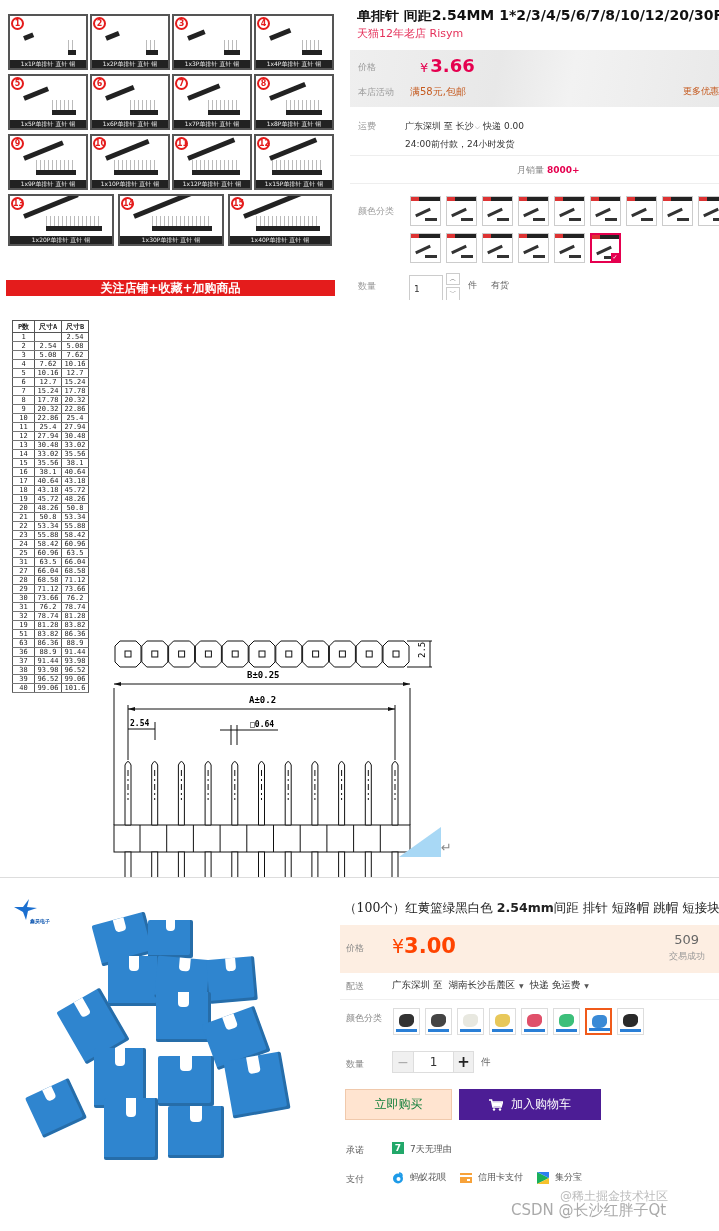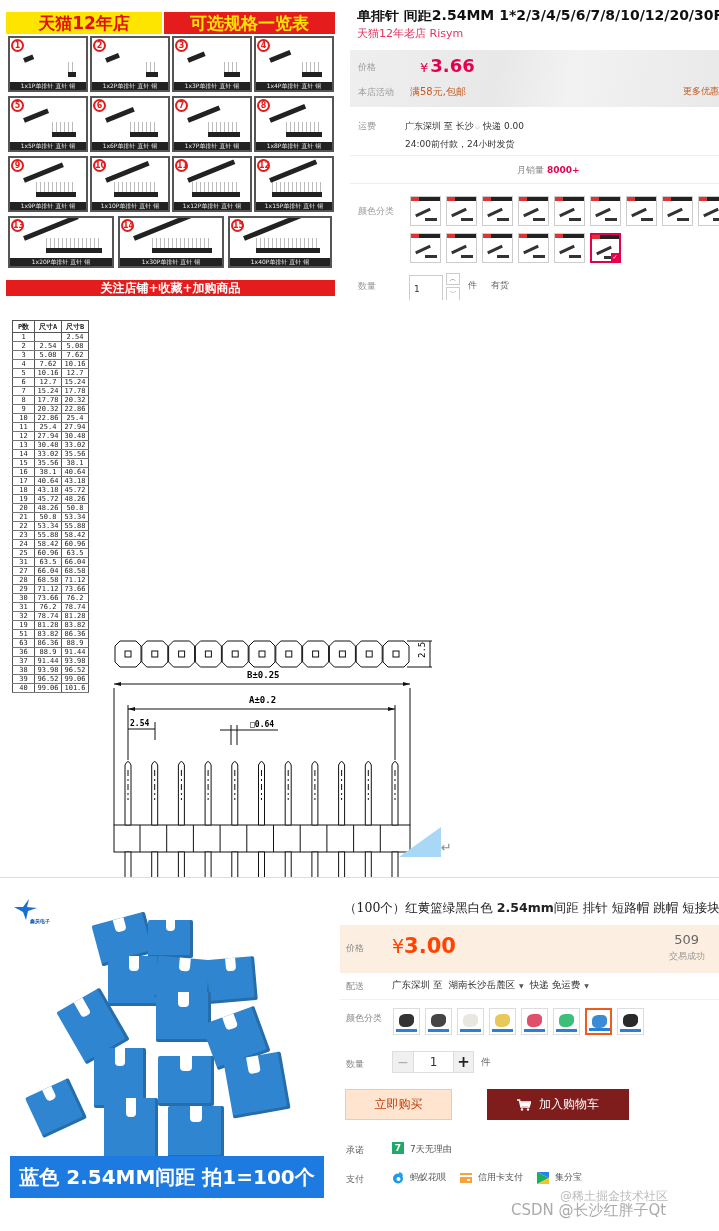--- a/index.html
+++ b/index.html
@@ -81,42 +81,38 @@
   .ship3 .arr { font-size: 6px; color: #555; margin: 0 6px 0 4px; }
   .divider3 { position: absolute; left: 340px; top: 121px; width: 379px; height: 1px; background: #f0f0f0; }
   .sku3 .thumb { position: absolute; top: 130px; width: 27px; height: 27px; border: 1px solid #ddd; background: #fff; overflow: hidden; }
   .sku3 .thumb .blob { position: absolute; left: 5px; top: 5px; width: 15px; height: 13px; border-radius: 40% 30% 45% 35%; }
   .sku3 .thumb .strip { position: absolute; left: 2px; bottom: 2px; width: 21px; height: 3px; background: #2a7fd6; }
   .sku3 .thumb.sel { border: 2px solid #f05a1a; }
   .qty3-minus { position: absolute; left: 392px; top: 173px; width: 22px; height: 22px; background: #f0f0f0; border: 1px solid #ddd; color: #aaa; font-size: 14px; text-align: center; line-height: 20px; }
   .qty3-val { position: absolute; left: 414px; top: 173px; width: 39px; height: 22px; border-top: 1px solid #ddd; border-bottom: 1px solid #ddd; background: #fff; font-size: 12px; text-align: center; line-height: 20px; color: #333; }
   .qty3-plus { position: absolute; left: 453px; top: 173px; width: 21px; height: 22px; background: #f0f0f0; border: 1px solid #ddd; color: #222; font-size: 15px; font-weight: bold; text-align: center; line-height: 20px; }
   .qty3-unit { position: absolute; left: 481px; top: 178px; font-size: 9.5px; color: #666; }
-  .buy-now { position: absolute; left: 345px; top: 211px; width: 107px; height: 31px; background: #ffe4d0; border: 1px solid #f0c9ac; color: #c2410c; font-size: 12px; text-align: center; line-height: 29px; }
-  .add-cart { position: absolute; left: 459px; top: 211px; width: 142px; height: 31px; background: #7f1d1d; color: #fff; font-size: 12px; text-align: center; line-height: 31px; margin-left: 28px; }
+  .buy-now { position: absolute; left: 345px; top: 211px; width: 107px; height: 31px; background: #ffe4d0; border: 1px solid #f0c9ac; color: #15803d; font-size: 12px; text-align: center; line-height: 29px; }
+  .add-cart { position: absolute; left: 459px; top: 211px; width: 142px; height: 31px; background: #4c1d95; color: #fff; font-size: 12px; text-align: center; line-height: 31px; }
   .add-cart .cart-ic { display: inline-block; vertical-align: middle; margin-right: 8px; }
   .promise-lbl, .pay-lbl { position: absolute; left: 346px; font-size: 9px; color: #666; }
   .promise-lbl { top: 266px; }
   .pay-lbl { top: 295px; }
   .seven { position: absolute; left: 392px; top: 264px; width: 12px; height: 12px; background: #22a86a; color: #fff; font-size: 9px; font-weight: bold; text-align: center; line-height: 12px; }
   .promise-txt { position: absolute; left: 410px; top: 265px; font-size: 9px; color: #555; }
   .pay-item { position: absolute; top: 293px; font-size: 9px; color: #555; white-space: nowrap; }
   .pay-item .ic { display: inline-block; width: 12px; height: 12px; vertical-align: middle; margin-right: 6px; }
   .wm-sub { position: absolute; left: 560px; top: 310px; font-size: 12px; color: #bbb; }
   .wm-main { position: absolute; left: 511px; top: 323px; font-size: 15px; color: #aaa; white-space: nowrap; }
 </style>
 </head>
 <body>
 
 <div id="sec1">
   <div class="spec-img">
-    <div class="spec-banner">
-      <div class="yel">天猫12年店</div>
-      <div class="red">可选规格一览表</div>
-    </div>
     <div class="spec-grid" id="spec-grid">
         <div class="cell" style="left: 2px; top: 2px; width: 80px; height: 56px;">
           <div class="num">1</div>
           <div class="legs" style="right: 10px; top: 24px; width: 8px;"></div>
           <div class="pin1" style="left: 14px; top: 20px; width: 10px;"></div>
           <div class="pin2" style="right: 10px; top: 34px; width: 8px;"></div>
           <div class="cap">1x1P单排针 直针 铜</div>
         </div>
         <div class="cell" style="left: 84px; top: 2px; width: 80px; height: 56px;">
           <div class="num">2</div>
@@ -730,21 +726,20 @@
         <div class="cap-block" style="left: 60px; top: 110px; width: 50px; height: 60px; transform: rotate(-30deg);"></div>
         <div class="cap-block" style="left: 148px; top: 106px; width: 55px; height: 50px; transform: rotate(0deg);"></div>
         <div class="cap-block" style="left: 200px; top: 128px; width: 56px; height: 48px; transform: rotate(-20deg);"></div>
         <div class="cap-block" style="left: 86px; top: 162px; width: 52px; height: 60px; transform: rotate(0deg);"></div>
         <div class="cap-block" style="left: 150px; top: 170px; width: 56px; height: 50px; transform: rotate(0deg);"></div>
         <div class="cap-block" style="left: 220px; top: 170px; width: 58px; height: 58px; transform: rotate(-10deg);"></div>
         <div class="cap-block" style="left: 24px; top: 200px; width: 48px; height: 44px; transform: rotate(-25deg);"></div>
         <div class="cap-block" style="left: 96px; top: 212px; width: 54px; height: 62px; transform: rotate(0deg);"></div>
         <div class="cap-block" style="left: 160px; top: 220px; width: 56px; height: 52px; transform: rotate(0deg);"></div>
       </div>
-    <div class="jumper-banner">蓝色 2.54MM间距 拍1=100个</div>
   </div>
 
   <div class="title3"><span>（100个）红黄篮绿黑白色 </span><b>2.54mm</b><span>间距 排针 短路帽 跳帽 短接块</span></div>
 
   <div class="price-box3">
     <span class="lbl" style="left:6px;top:17px;color:#888;">价格</span>
     <div class="price3"><span class="yen">¥</span><span>3.00</span></div>
     <div class="sold3">509</div>
     <div class="sold3-lbl">交易成功</div>
   </div>

